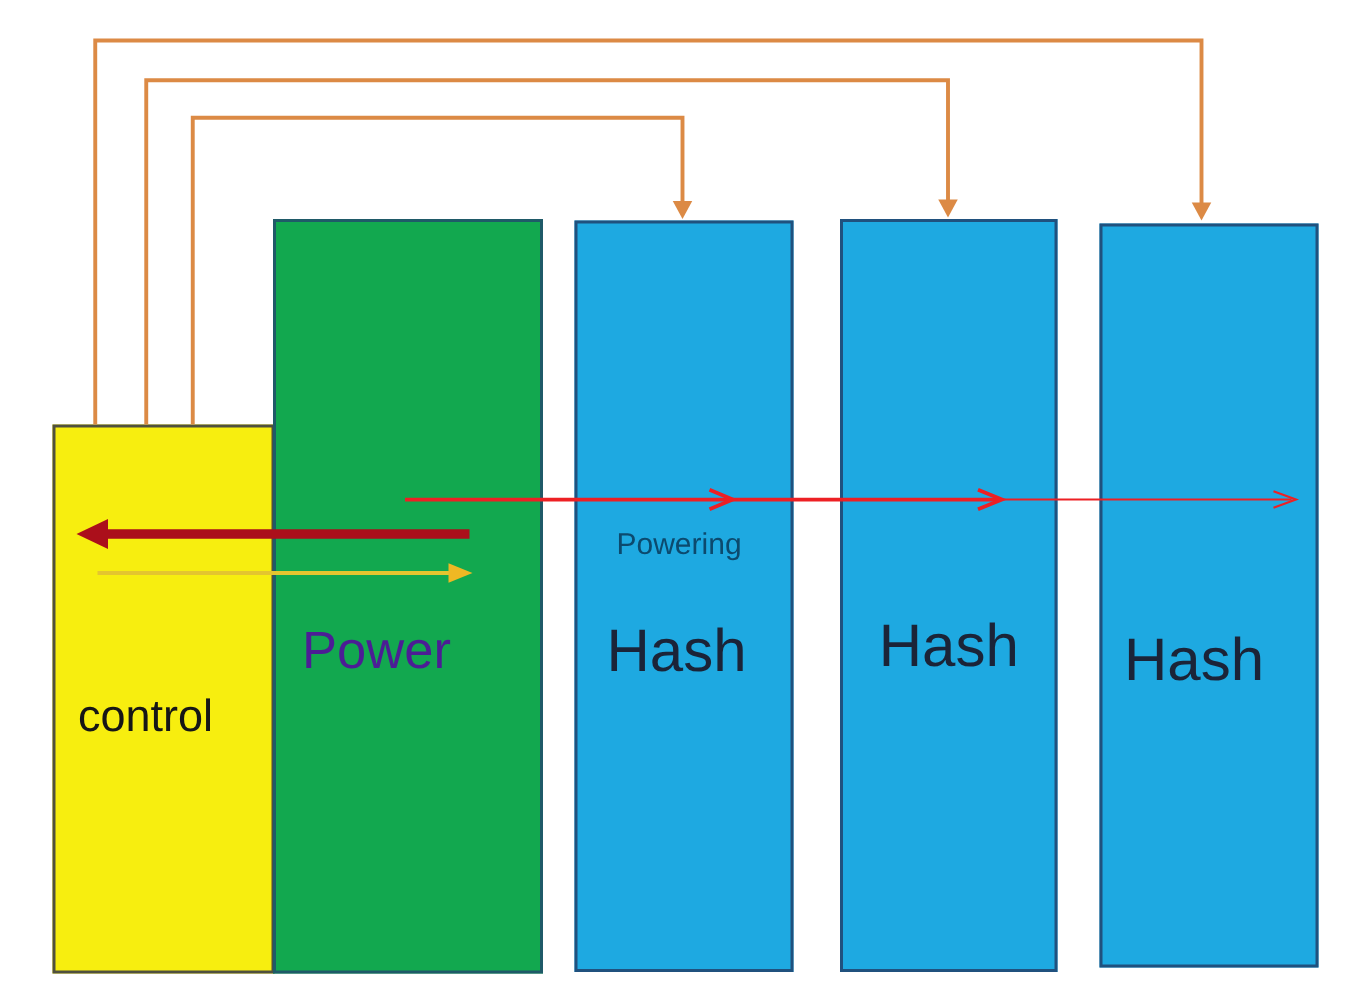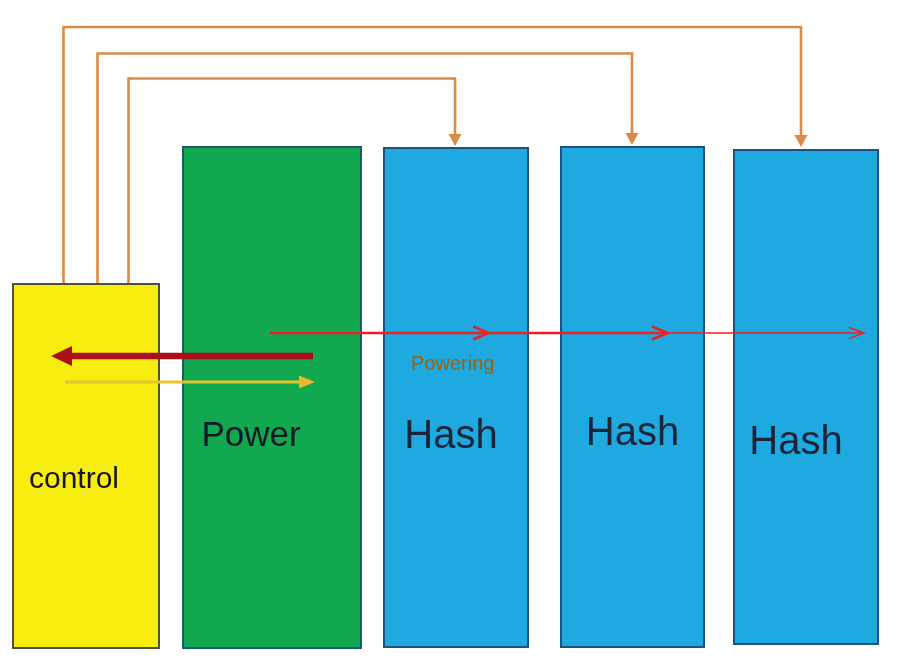--- a/index.html
+++ b/index.html
@@ -23,26 +23,26 @@
 
   #wiring-overlay{position:absolute;left:0;top:0;width:900px;height:671px;pointer-events:none;}
 
   #powering-label{position:absolute;left:411px;top:352px;font-size:20px;white-space:nowrap;}
 </style>
 </head>
 <body>
 
 <div id="canvas">
 
-  <div id="control-box" class="box" style="background-color: rgb(247, 238, 15); border-color: rgb(80, 80, 62);">
+  <div id="control-box" class="box" style="background-color: rgb(247, 238, 15); border-color: rgb(80, 80, 62); margin-left: 23px;">
     <div class="box-label" style="color: rgb(22, 22, 22);">control</div>
   </div>
 
   <div id="power-box" class="box" style="background-color: rgb(18, 168, 79); border-color: rgb(31, 90, 104);">
-    <div class="box-label" style="color: #0f172a;">Power</div>
+    <div class="box-label" style="color: #4c1d95;">Power</div>
   </div>
 
   <div id="hash-box-1" class="box" style="background-color: rgb(30, 169, 225); border-color: rgb(32, 81, 126);">
     <div class="box-label hash-label" style="color: rgb(27, 36, 56);">Hash</div>
   </div>
   <div id="hash-box-2" class="box" style="background-color: rgb(30, 169, 225); border-color: rgb(32, 81, 126);">
     <div class="box-label hash-label" style="color: rgb(27, 36, 56);">Hash</div>
   </div>
   <div id="hash-box-3" class="box" style="background-color: rgb(30, 169, 225); border-color: rgb(32, 81, 126);">
     <div class="box-label hash-label" style="color: rgb(27, 36, 56);">Hash</div>
@@ -64,15 +64,15 @@
     <path d="M 473 326.5 L 488.5 333 L 473 339.5" fill="none" stroke-width="2.5" stroke="#ed2024"></path>
     <path d="M 652 326.5 L 668 333 L 652 339.5" fill="none" stroke-width="2.5" stroke="#ed2024"></path>
     <path d="M 849 327.5 L 864 333 L 849 338.5" fill="none" stroke-width="1.4" stroke="#ed2024"></path>
 
     <polygon points="313,352.8 72,352.8 72,346 51,356 72,366 72,359.2 313,359.2" fill="#ab0f1b"></polygon>
 
     <path d="M 65 382 L 300 382" fill="none" stroke-width="2.8" stroke="#e4c52f"></path>
     <polygon points="299,375.5 299,388.5 315,382" fill="#efb824"></polygon>
   </svg>
 
-  <div id="powering-label" style="color: #a16207; text-align: center;">Powering</div>
+  <div id="powering-label" style="color: #0c4a6e; text-align: center;">Powering</div>
 
 </div>
 
 </body></html>

